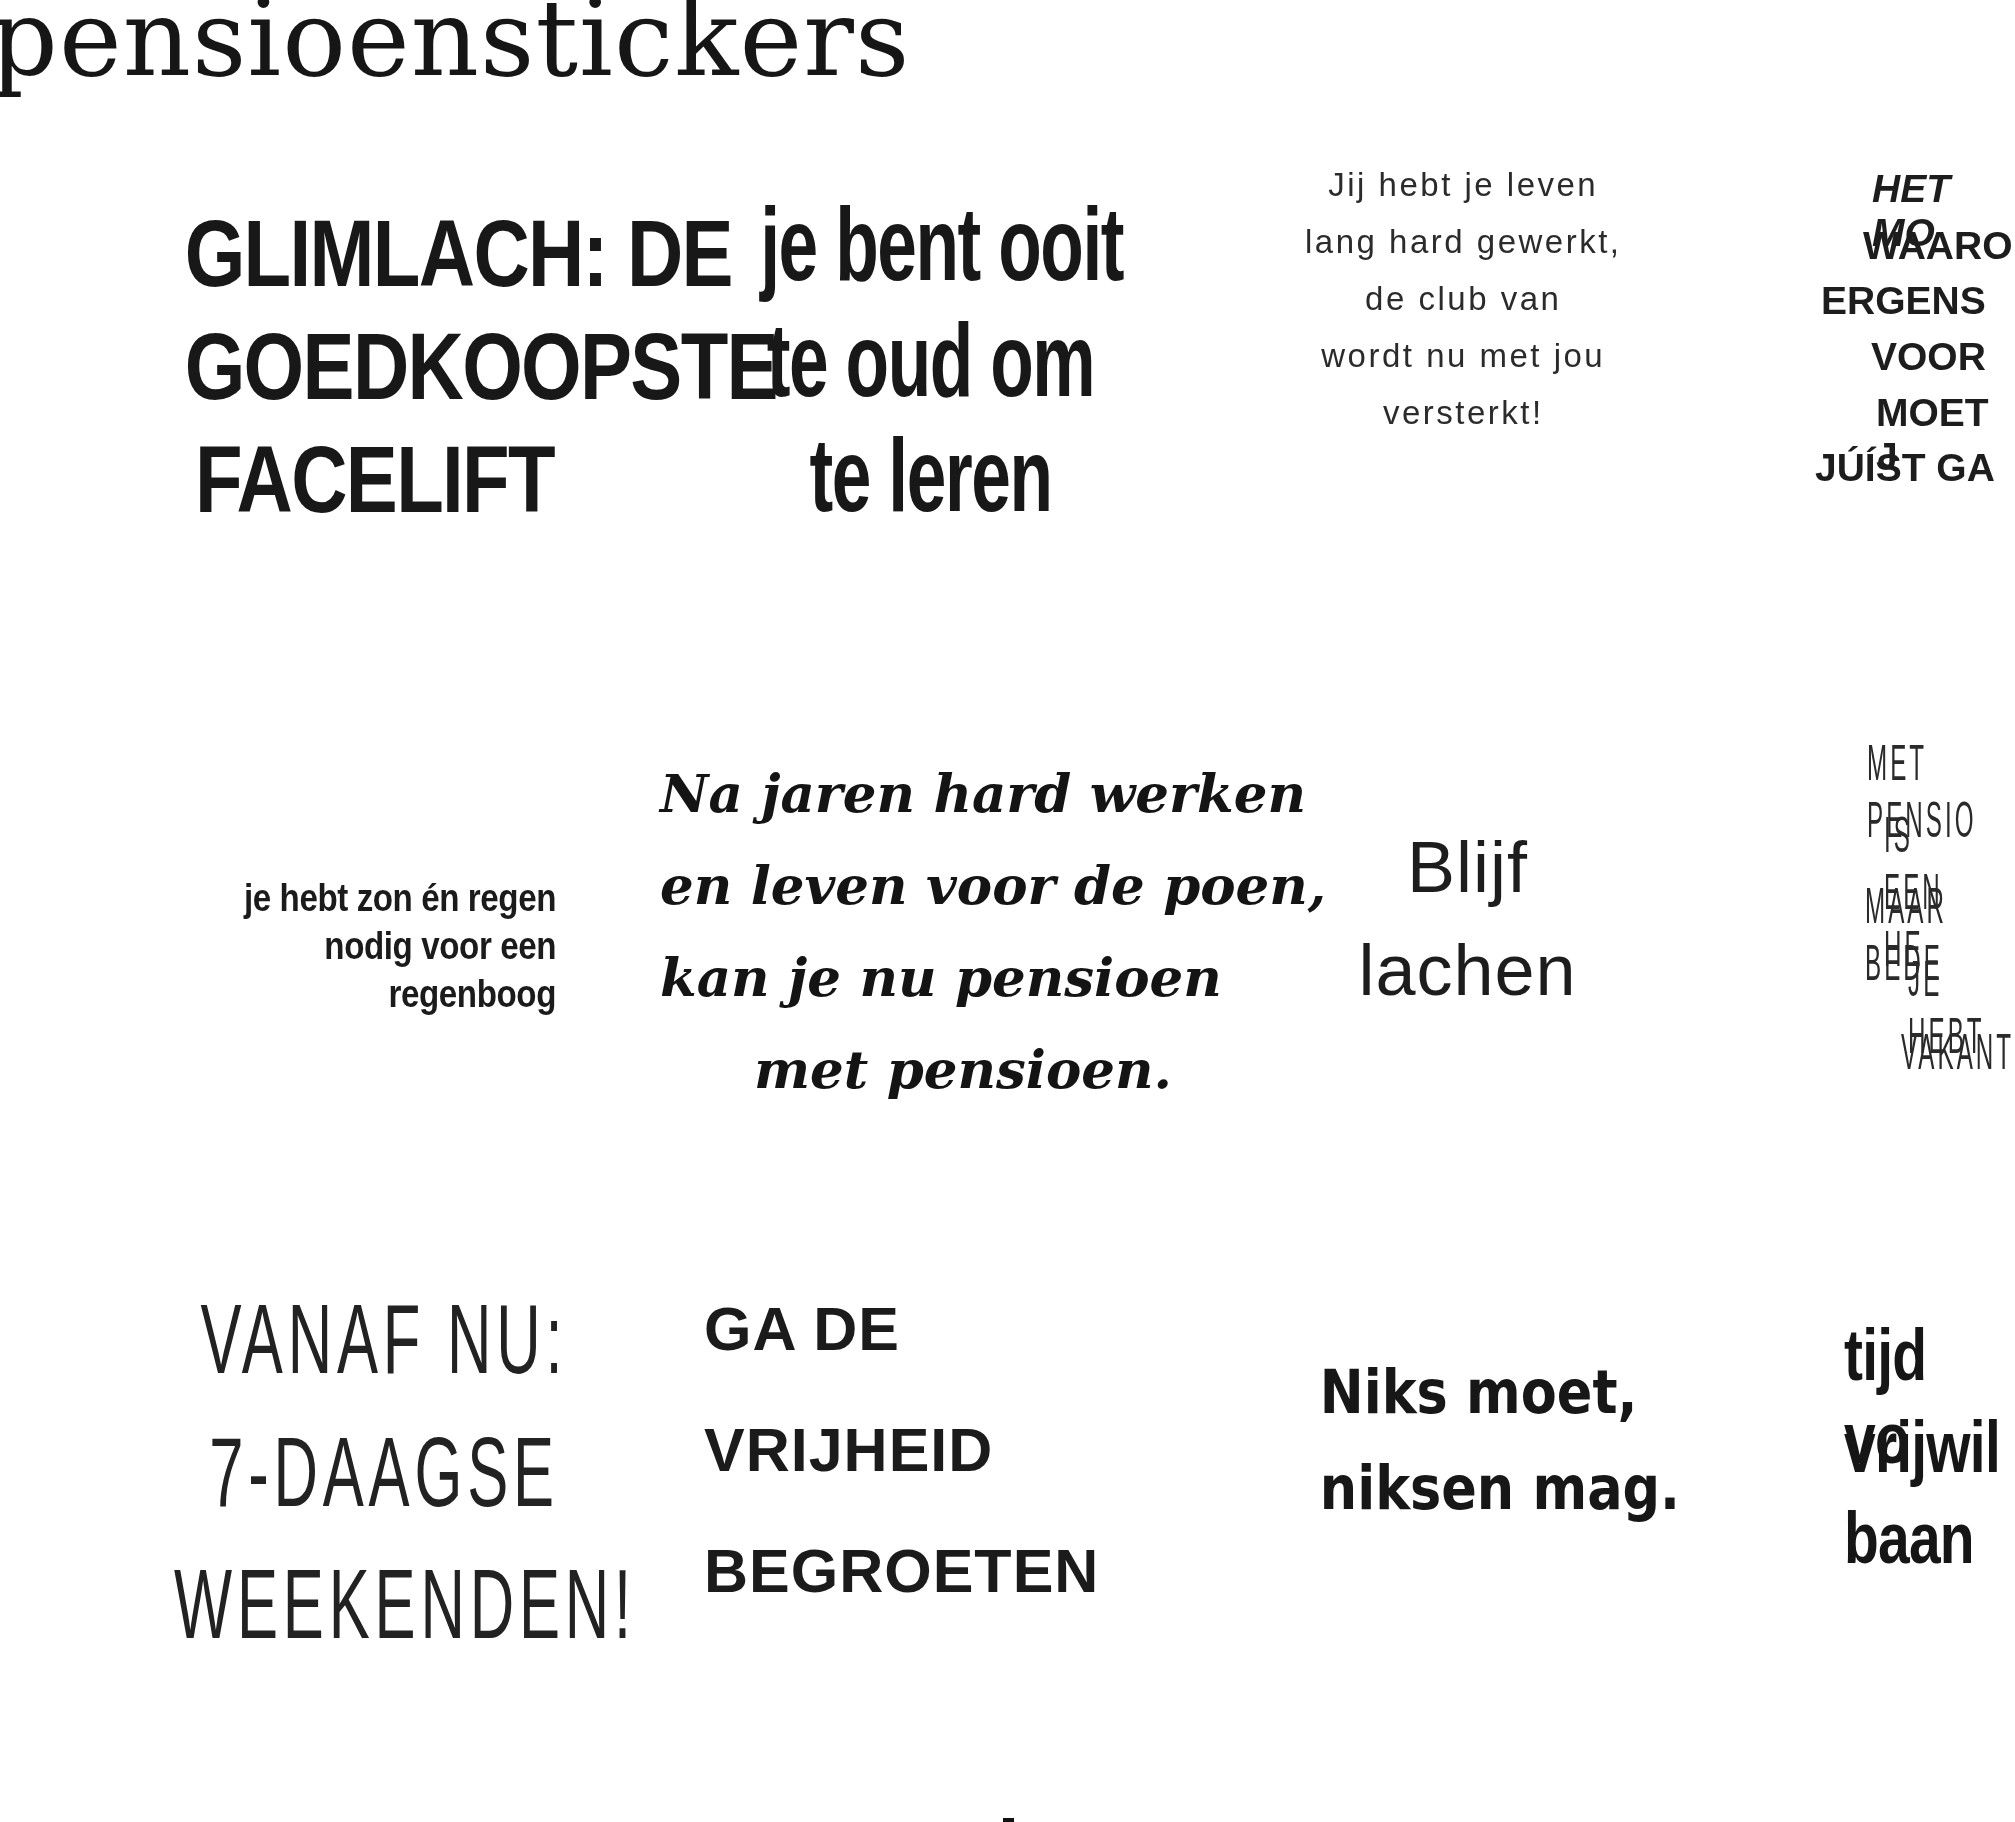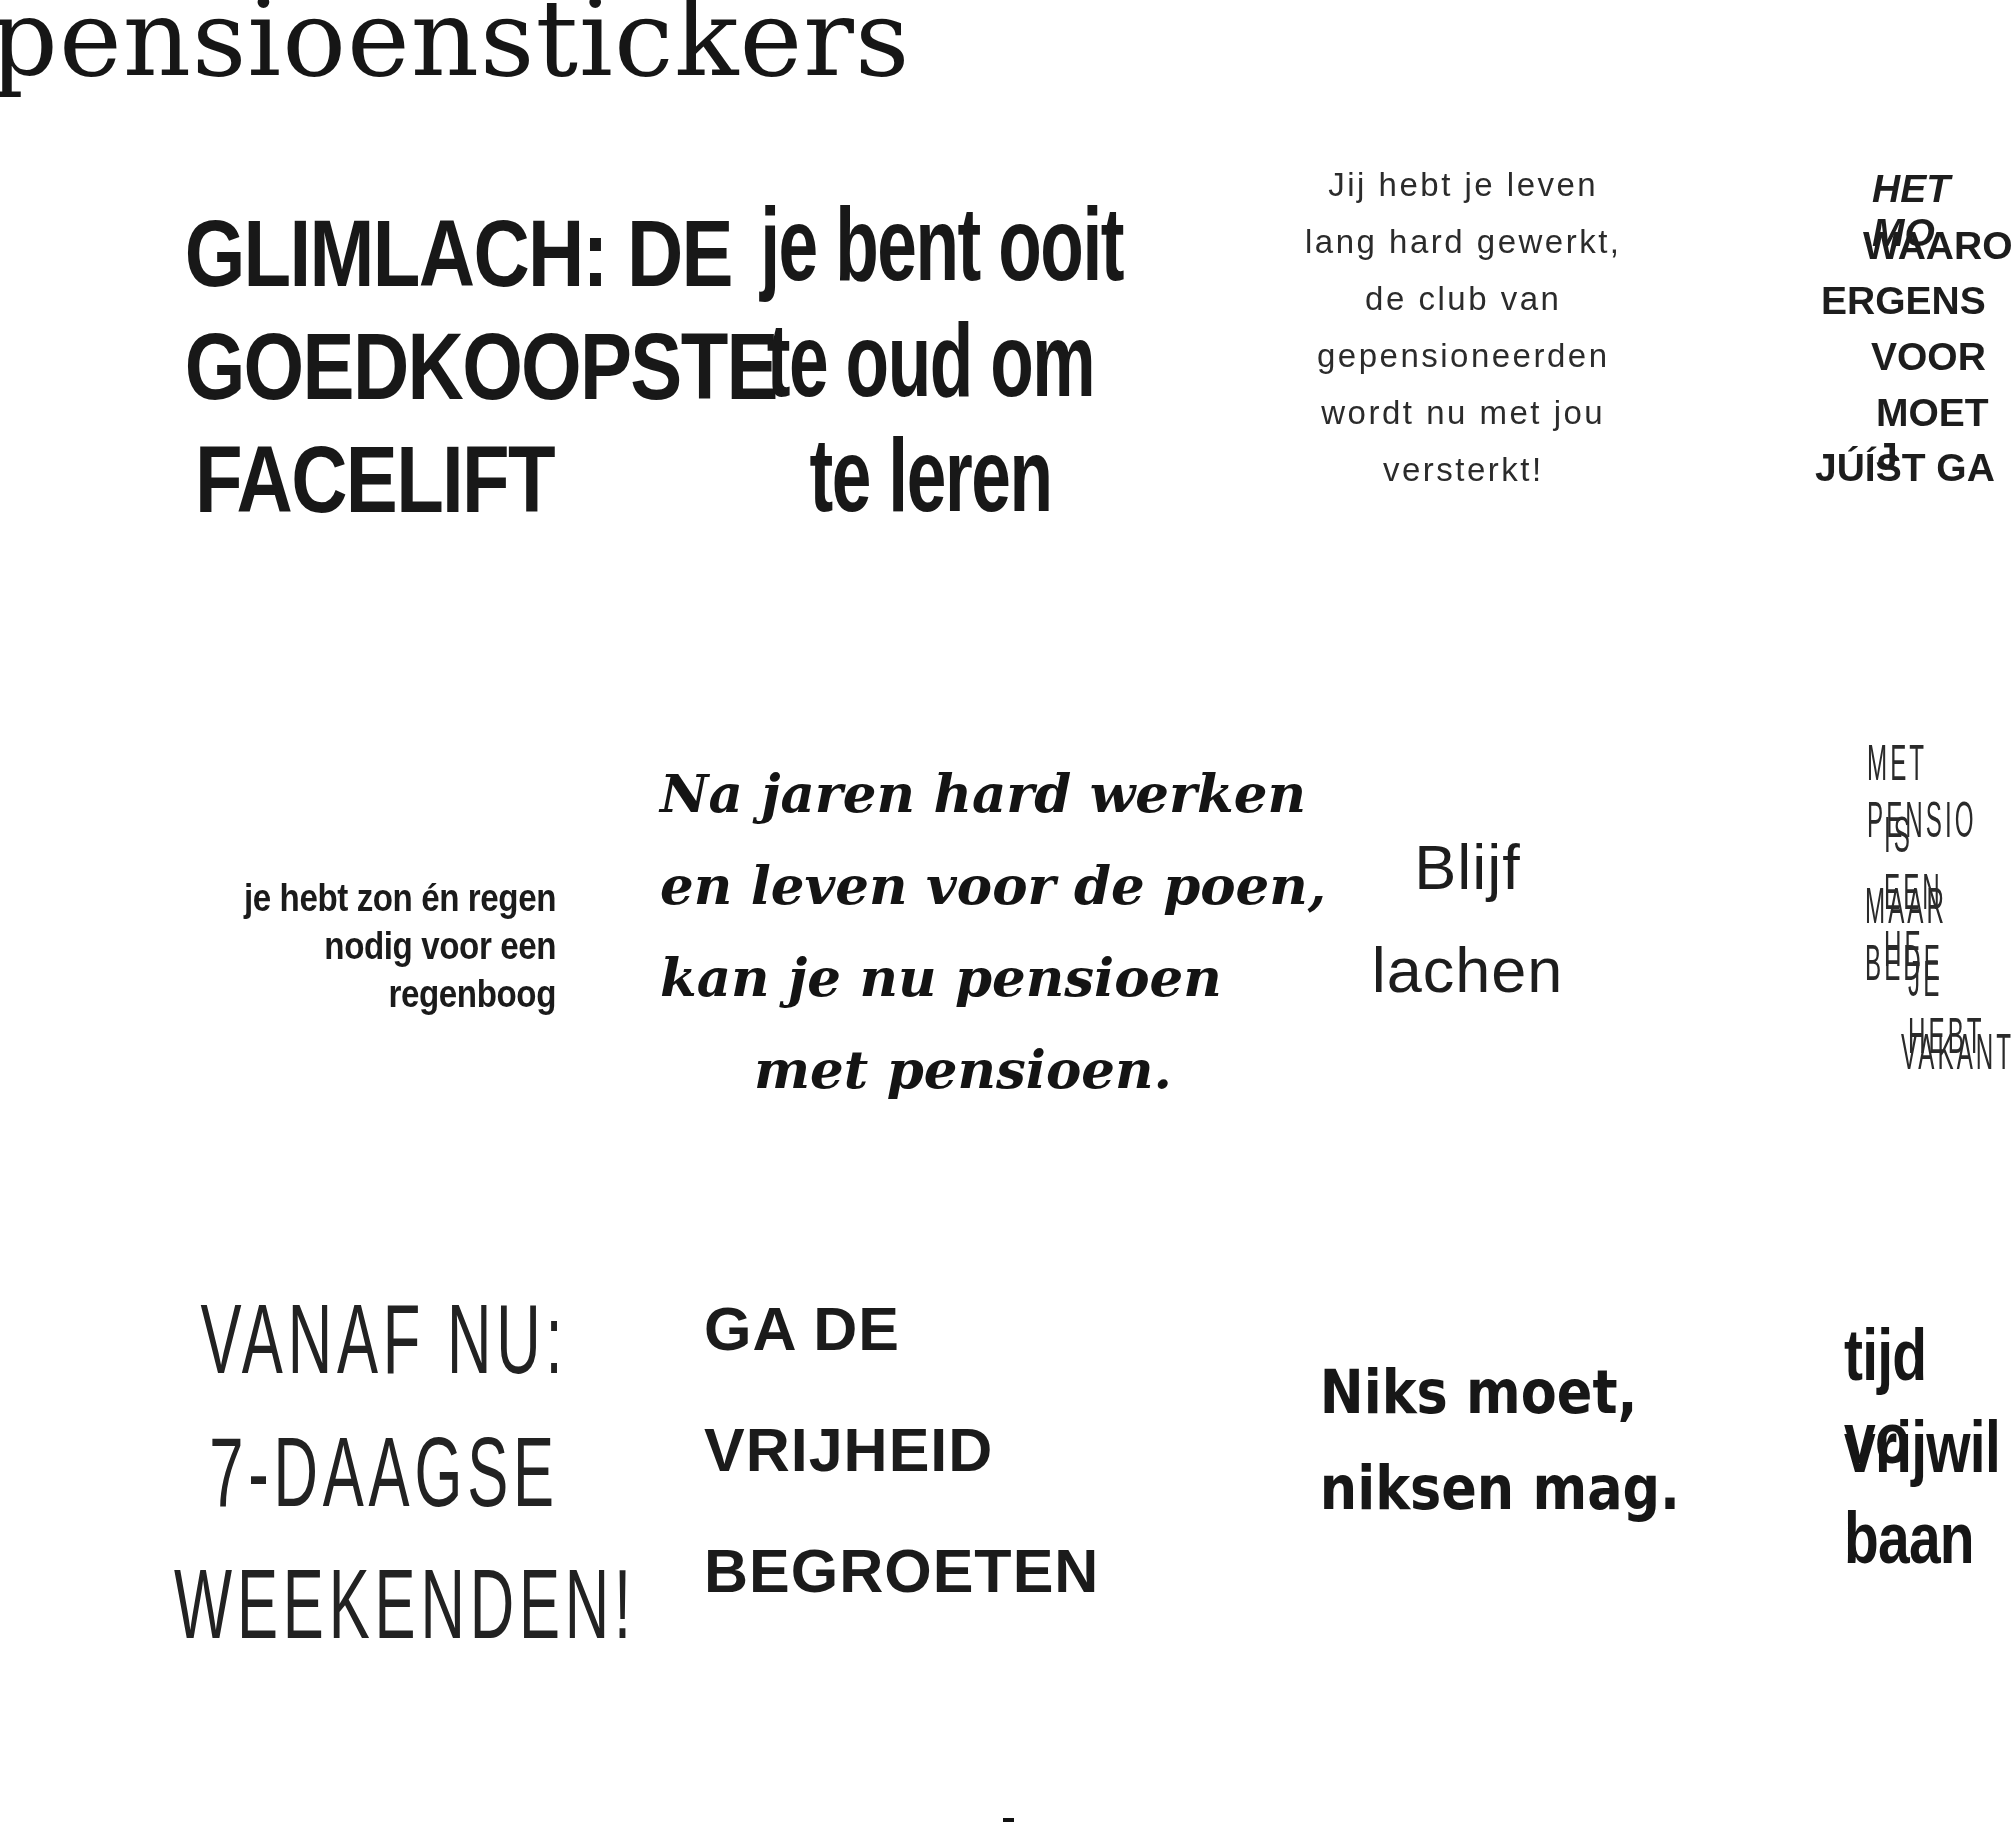--- a/index.html
+++ b/index.html
@@ -57,21 +57,21 @@
   }
   
   .s-poen{
     left:660px;top:747px;width:512px;text-align:right;
     font-family:"DejaVu Serif",serif;font-style:italic;font-weight:bold;
     font-size:53px;line-height:92px;color:#141414;
   }
   
   .s-blijf{
     left:1310px;top:816px;width:315px;text-align:center;
-    font-size:63px;line-height:103px;font-weight:400;letter-spacing:1px;color:#1d1d1d;
+    font-size:72px;line-height:103px;font-weight:400;letter-spacing:1px;color:#1d1d1d;
   }
   
   .s-vakantie span{
     position:absolute;font-size:39px;letter-spacing:4.9px;font-weight:400;color:#2a2a2a;
     transform:scale(0.62,1.3);transform-origin:0 0;
   }
   .s-vakantie span:nth-child(1){left:1867px;top:734px;}
   .s-vakantie span:nth-child(2){left:1884px;top:806px;}
   .s-vakantie span:nth-child(3){left:1865px;top:877px;}
   .s-vakantie span:nth-child(4){left:1908px;top:950px;}
@@ -121,21 +121,20 @@
 <div class="sticker s-teoud">
   <span class="ln">je bent ooit</span>
   <span class="ln">te oud om</span>
   <span class="ln">te leren</span>
 </div>
 
 <div class="sticker s-club">
   <span class="ln">Jij hebt je leven</span>
   <span class="ln">lang hard gewerkt,</span>
   <span class="ln">de club van</span>
-  <span class="ln">gepensioneerden</span>
   <span class="ln">wordt nu met jou</span>
   <span class="ln">versterkt!</span>
 </div>
 
 <div class="s-hetmooie">
   <span>HET MO</span>
   <span>WAARO</span>
   <span>ERGENS</span>
   <span>VOOR</span>
   <span>MOET J</span>

